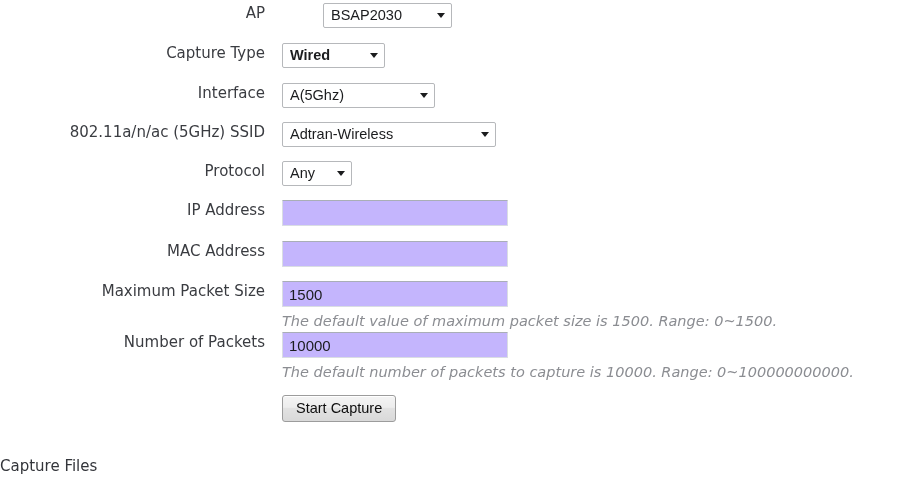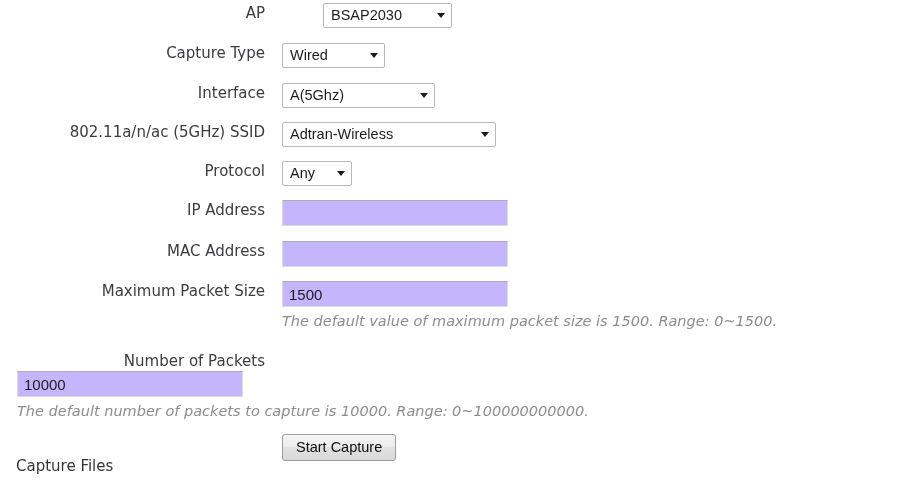--- a/index.html
+++ b/index.html
@@ -69,21 +69,21 @@
   .sel .caret {
     margin-left: 14px;
     width: 0;
     height: 0;
     border-left: 4px solid transparent;
     border-right: 4px solid transparent;
     border-top: 5px solid #1b1c1e;
     flex: 0 0 auto;
   }
   .sel-ap      { width: 129px; }
-  .sel-type    { width: 103px; }
+  .sel-type    { width: 103px; font-weight: bold; }
   .sel-iface   { width: 153px; }
   .sel-ssid    { width: 214px; }
   .sel-proto   { width: 70px;  }
 
   
   .txt {
     box-sizing: border-box;
     width: 226px;
     height: 26px;
     background: #c4b5fd;
@@ -120,21 +120,21 @@
     font-size: 14.5px;
     color: #0e0e0e;
     line-height: 25px;
     cursor: pointer;
     box-shadow: inset 0 1px 0 #ffffff;
   }
 
   
   .files-section {
     position: absolute;
-    left: 16px;
+    left: 0;
     width: 805px;
   }
   .files-title {
     font-size: 15px;
     color: #33353a;
     line-height: 20px;
   }
   .file-line {
     font-size: 15px;
     color: #33353a;
@@ -218,21 +218,21 @@
   </div>
 
   <div class="row" style="margin-top:14px;">
     <div class="label-cell">Maximum Packet Size</div>
     <div class="field-cell">
       <input class="txt" type="text" value="1500" style="">
       <div class="hint" style="margin-top:5px;">The default value of maximum packet size is 1500. Range: 0~1500.</div>
     </div>
   </div>
 
-  <div class="row" style="margin-top:20px;flex-direction:column;">
+  <div class="row" style="margin-top:1px;">
     <div class="label-cell">Number of Packets</div>
     <div class="field-cell">
       <input class="txt" type="text" value="10000" style="">
       <div class="hint" style="margin-top:5px;">The default number of packets to capture is 10000. Range: 0~100000000000.</div>
     </div>
   </div>
 
   <div class="row" style="margin-top:13px;">
     <div class="label-cell"></div>
     <div class="field-cell">

